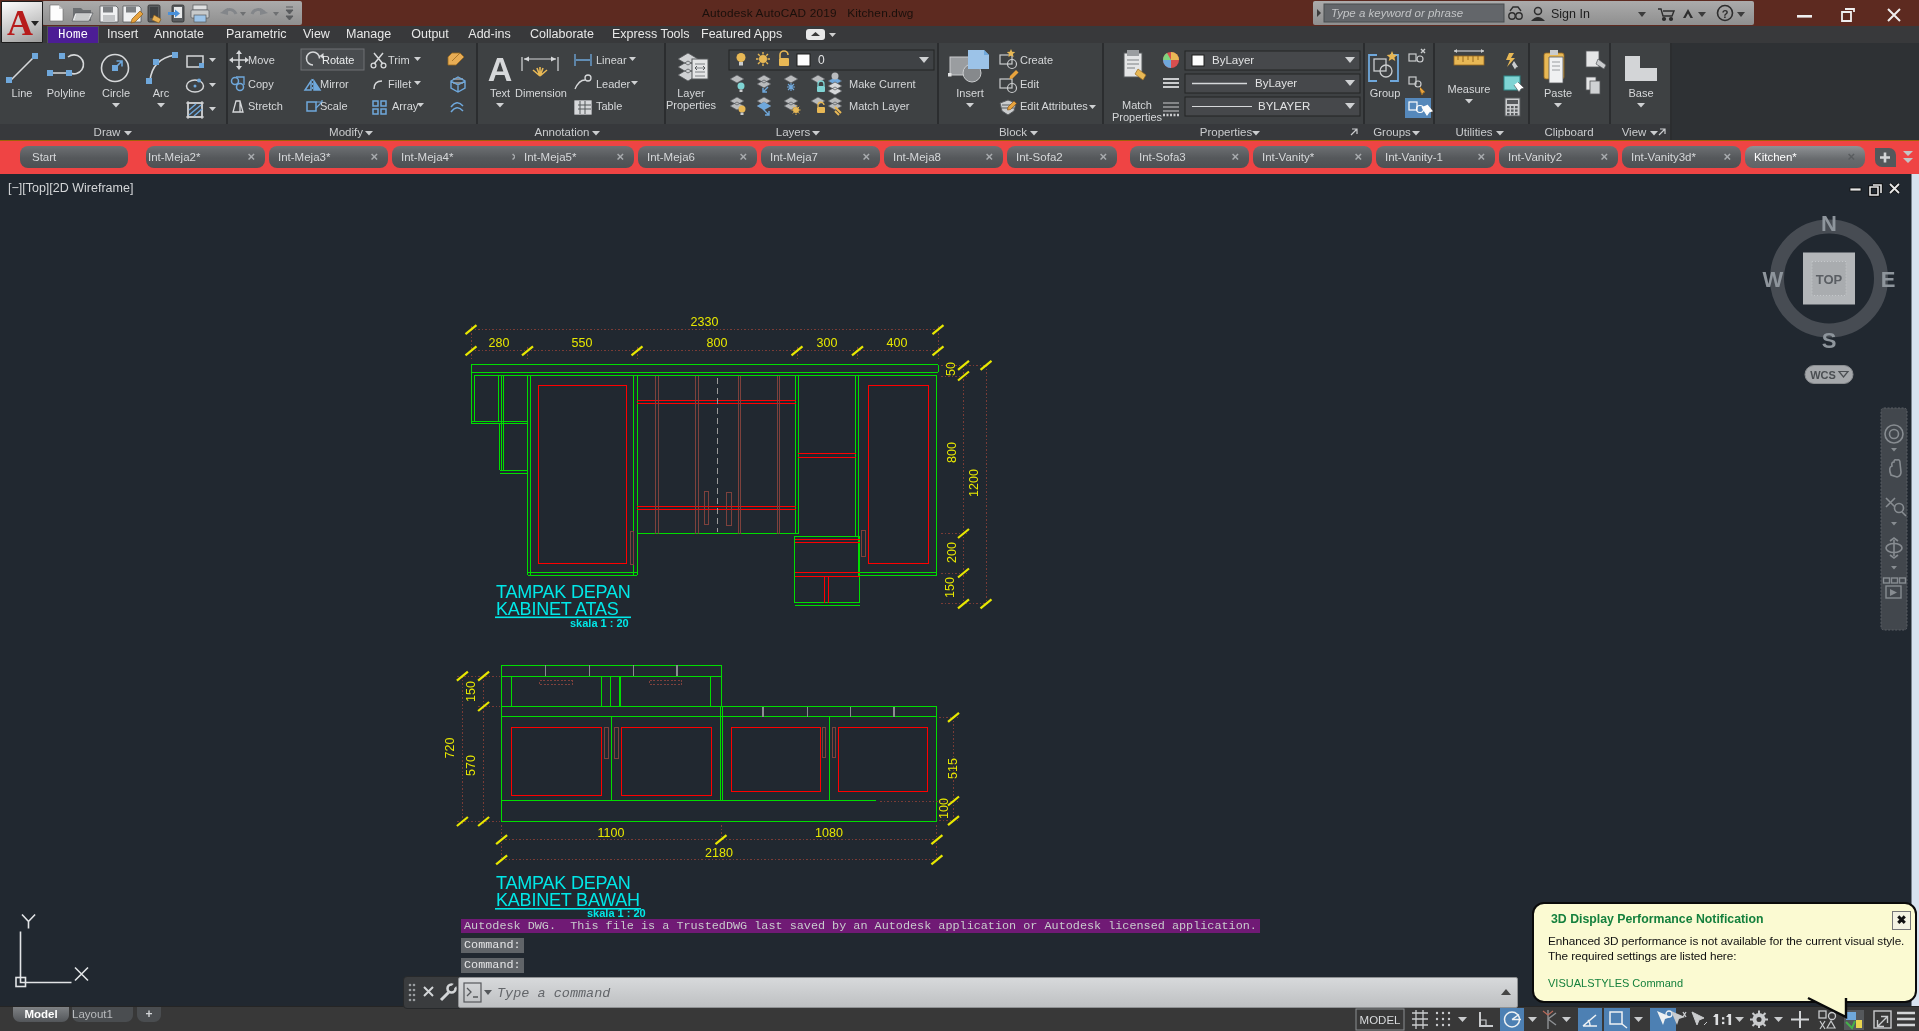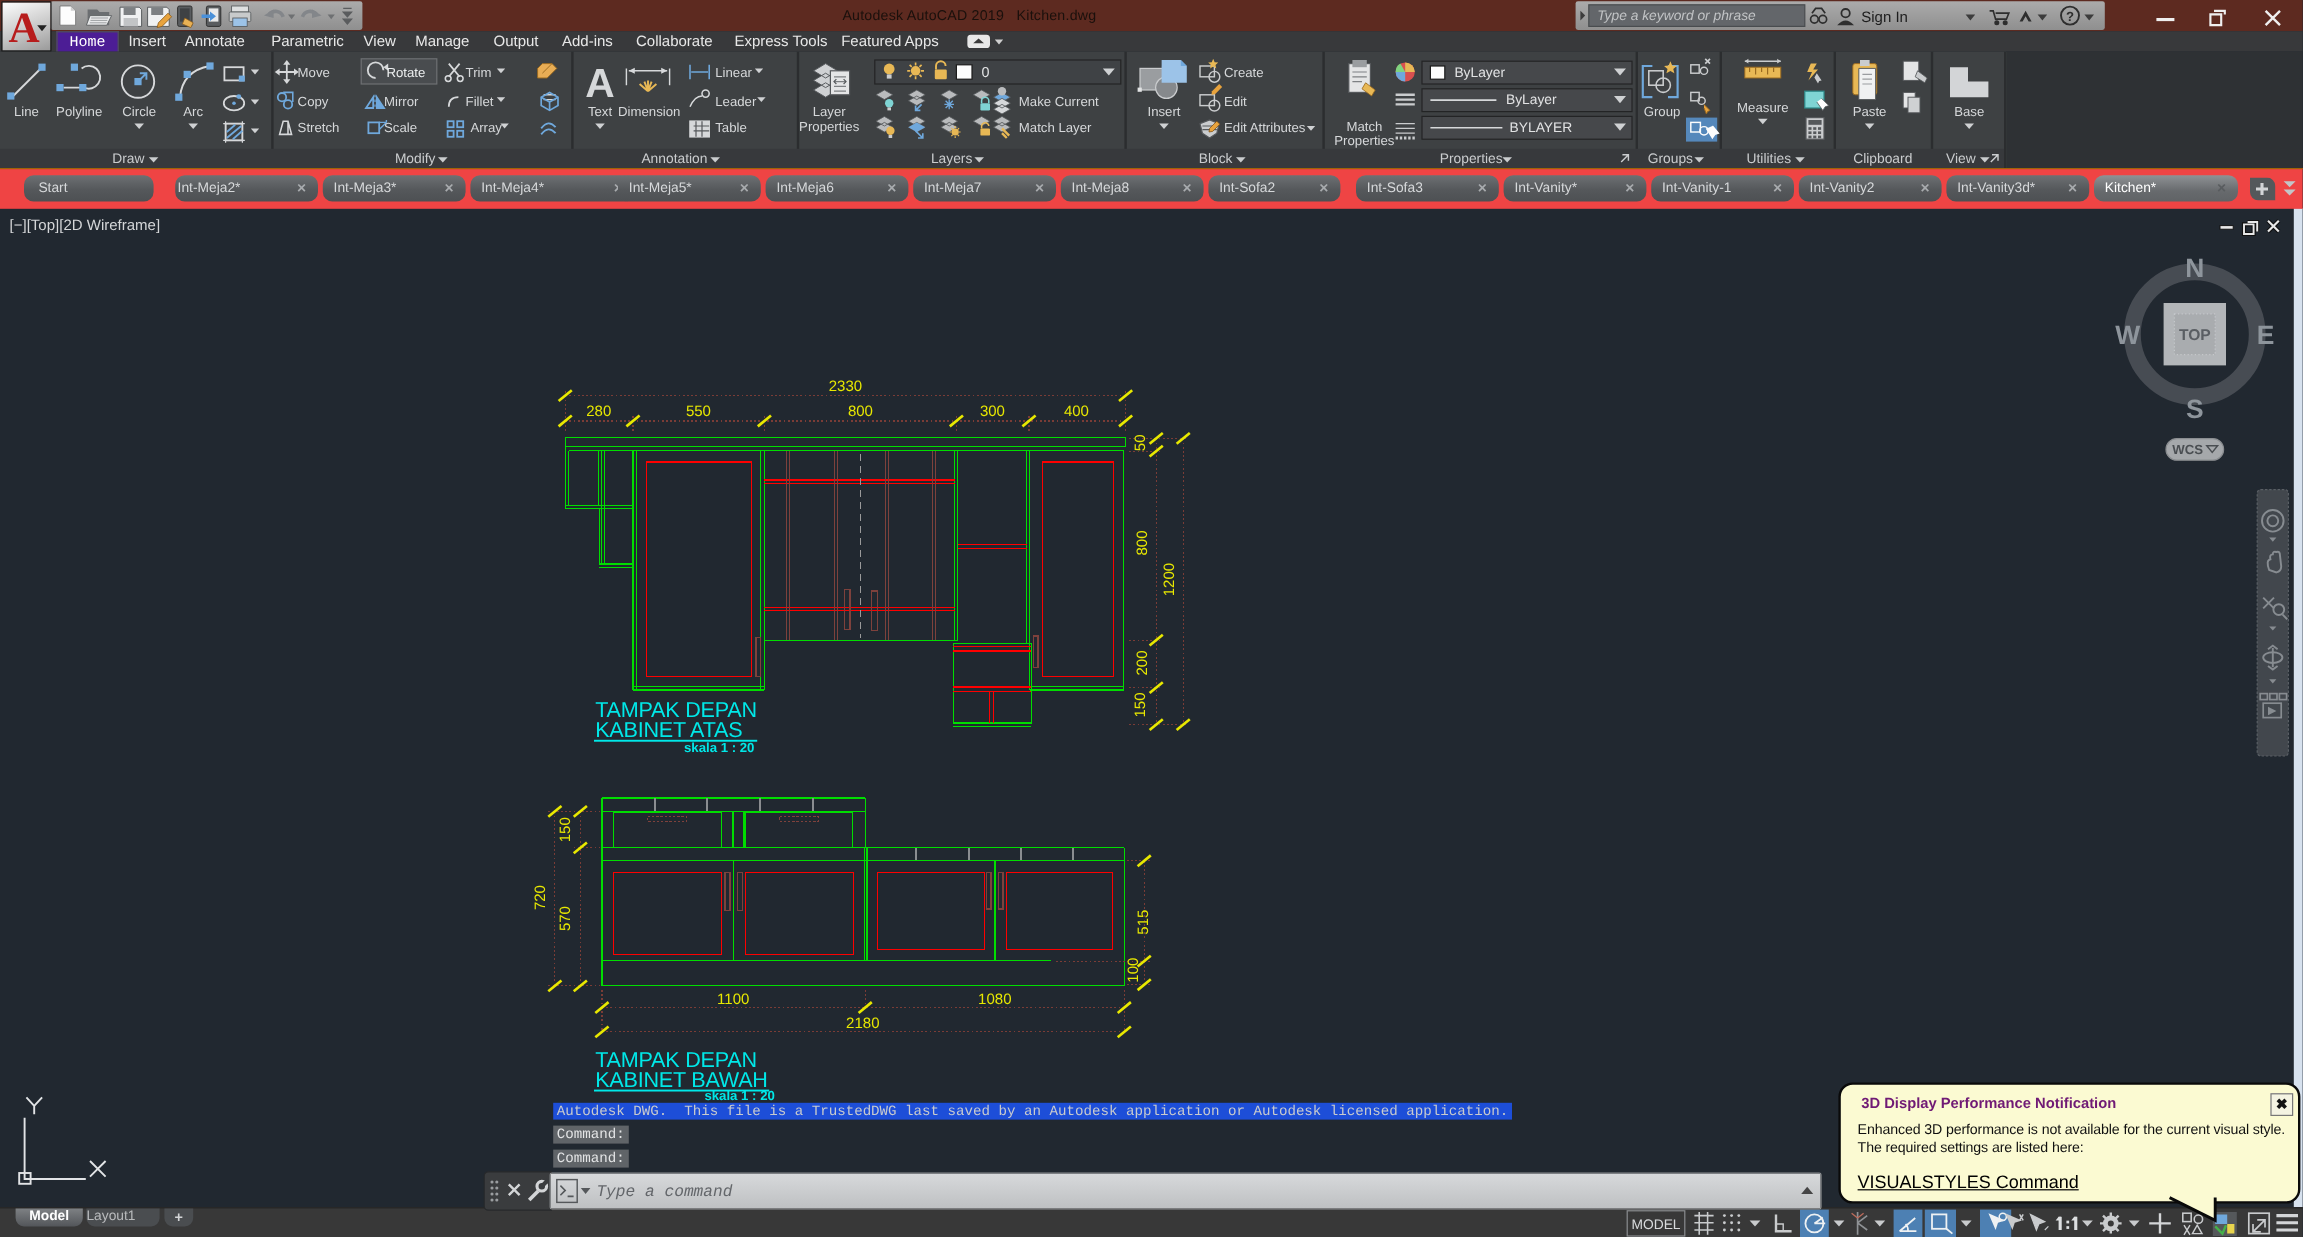--- a/index.html
+++ b/index.html
@@ -21,21 +21,21 @@
   
   #filetabs{left:0;top:140px;width:1919px;height:33px;background:#ef4444;border-top:1px solid #a16207;}
   .ftab{position:absolute;top:5px;height:22px;border-radius:8px;background:linear-gradient(#6d7073,#55585b 55%,#4d5053);color:#d6d8da;font-size:11.5px;text-align:left;line-height:22px;box-sizing:border-box;}
   .ftab .x{position:absolute;right:10px;top:0;color:#a8abae;font-size:13px;font-weight:bold;}
   #activetab{background:linear-gradient(#8f9295,#676a6d 60%,#606366);color:#ffffff;}
   
   #statusbar{left:0;top:1006px;width:1919px;height:25px;background:#383838;border-top:1px solid #252525;}
   
   #cmdpanel{left:403px;top:976px;width:55px;height:31px;background:#3a3c3e;border-radius:4px 0 0 4px;border:1px solid #27292b;}
   #cmdbar{left:458px;top:977px;width:1058px;height:29px;background:linear-gradient(#d7d9db,#bec0c2);border:1px solid #8f9193;border-radius:2px;}
-  .echoline{position:absolute;font-family:"Liberation Mono",monospace;font-size:11.8px;color:#c9cbcd;background:#1d4ed8;padding:0 3px;line-height:14px;white-space:pre;}
+  .echoline{position:absolute;font-family:"Liberation Mono",monospace;font-size:11.8px;color:#c9cbcd;background:#701a75;padding:0 3px;line-height:14px;white-space:pre;}
   
   #balloon{left:1532px;top:902px;width:381px;height:97px;background:#fbfad2;border:2px solid #0a0a0a;border-radius:12px;z-index:40;}
 
 </style>
 </head>
 <body>
 <div id="root">
   <svg id="cad" class="abs" style="left:0;top:0;z-index:0" width="1919" height="1031" viewBox="0 0 1919 1031" font-family="Liberation Sans, sans-serif">
     <defs>
       <path id="tk" d="M-5.5 4.5 L5.5 -4.5" stroke="#e8e800" stroke-width="2.2"></path>
@@ -855,18 +855,18 @@
       <text x="38" y="19" font-size="13.5" font-style="italic" fill="#63666a" font-family="Liberation Mono, monospace">Type a command</text>
       <path d="M1042 17 l5 -6 5 6 z" fill="#454545"></path>
     </svg>
   </div>
 
   <svg class="abs" style="left:1800px;top:990px;z-index:42" width="60" height="30" viewBox="0 0 60 30">
     <path d="M8 8 L46 27 L46 8 Z" fill="#fbfad2"></path>
     <path d="M8 8 L46 27 L46 8" fill="none" stroke="#0a0a0a" stroke-width="2.4"></path>
   </svg>
   <div id="balloon" class="abs">
-    <div class="abs" style="left:17px;top:8px;font-size:12.3px;font-weight:bold;color:#701a75">3D Display Performance Notification</div>
+    <div class="abs" style="left:17px;top:8px;font-size:12.3px;font-weight:bold;color:#15803d">3D Display Performance Notification</div>
     <div class="abs" style="left:358px;top:7px;width:17px;height:17px;border:1px solid #777;background:#f4f3e2;color:#111;font-size:12px;font-weight:bold;text-align:center;line-height:16px">✖</div>
     <div class="abs" style="left:14px;top:30px;width:376px;font-size:11.8px;color:#101010;line-height:15px;letter-spacing:-0.1px">Enhanced 3D performance is not available for the current visual style.<br>The required settings are listed here:</div>
-    <div class="abs" style="left:14px;top:73px;font-size:15px;color:#000000;text-decoration:underline">VISUALSTYLES Command</div>
+    <div class="abs" style="left:14px;top:73px;font-size:11px;color:#15803d;">VISUALSTYLES Command</div>
   </div>
 </div>
 
 </body></html>

